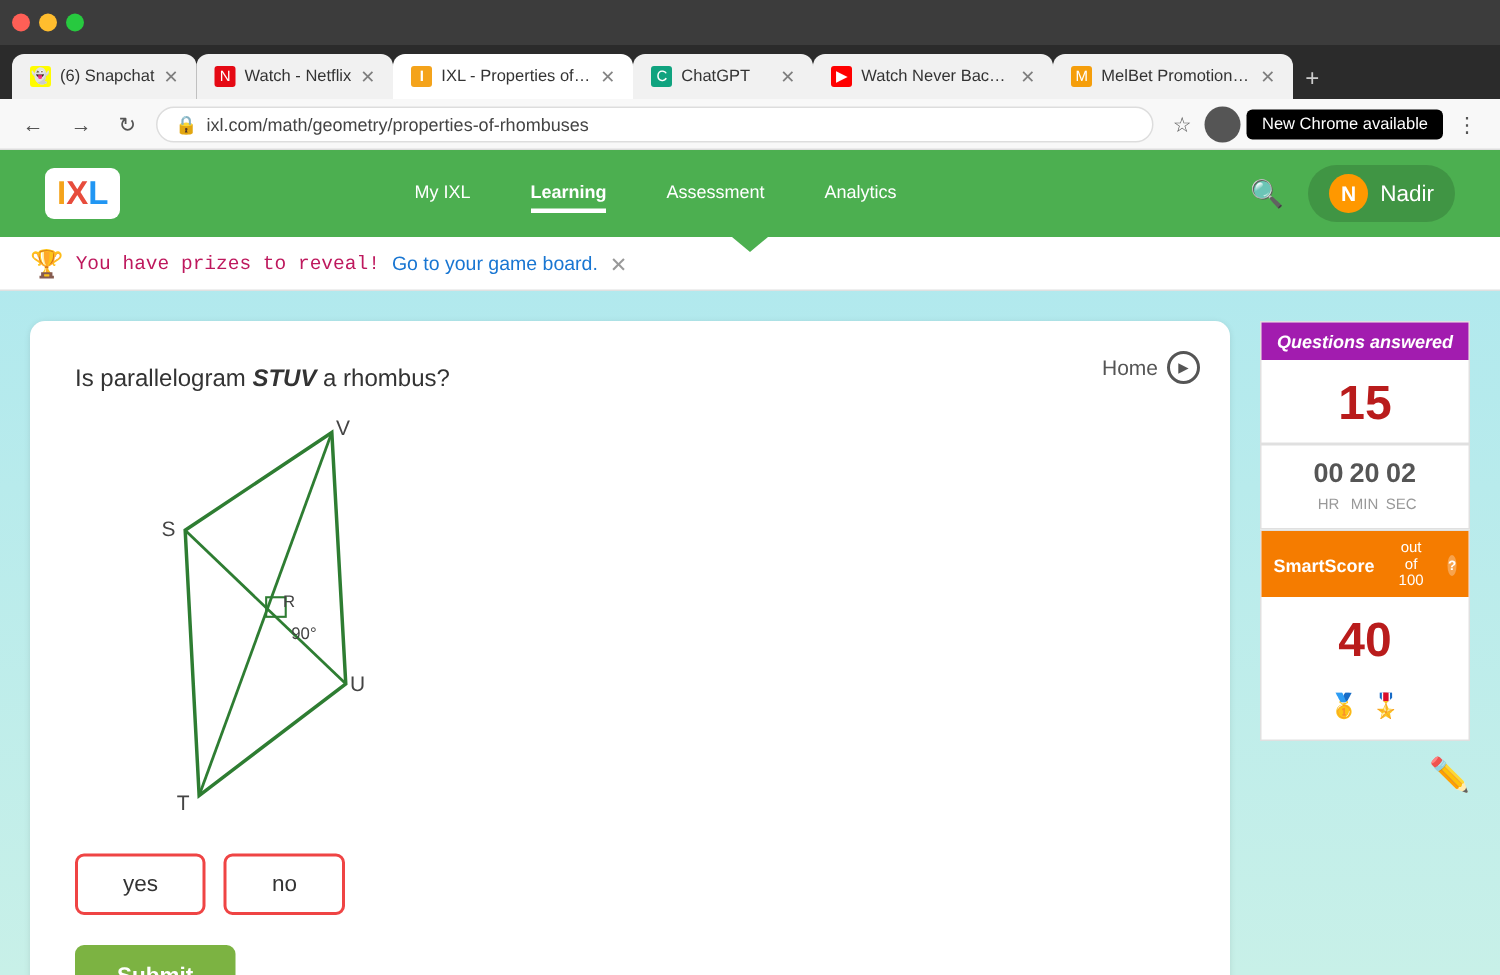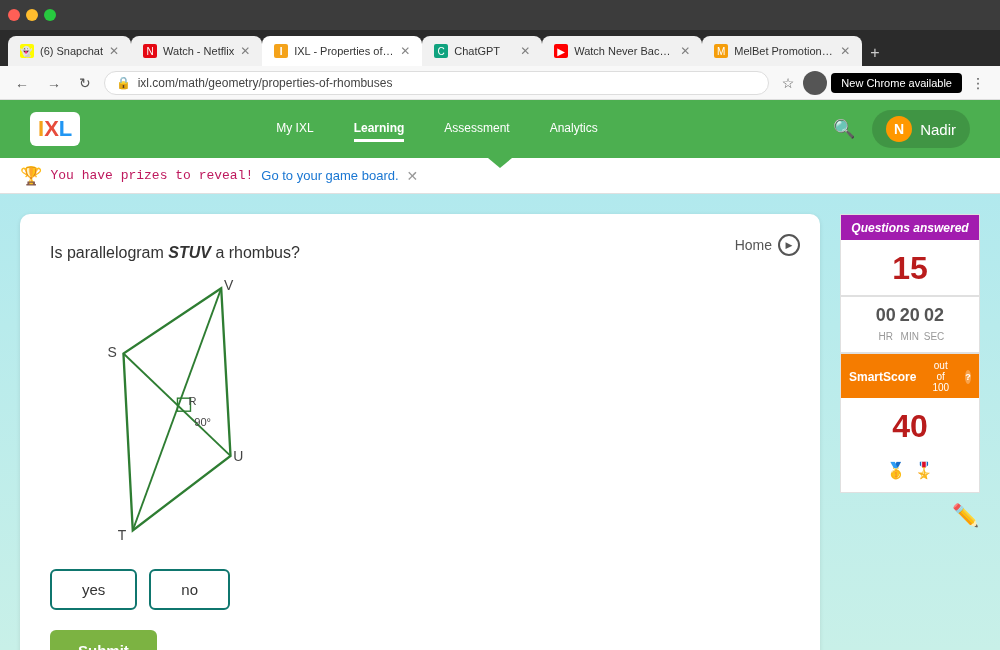--- a/index.html
+++ b/index.html
@@ -56,21 +56,21 @@
     
     .question-text { font-size: 16px; color: #333; margin-bottom: 17px; }
     .question-text em { font-style: italic; font-weight: bold; }
 
     
     .diagram-area { width: 220px; height: 270px; position: relative; margin: 10px 0 20px 10px; }
     .diagram-svg { width: 100%; height: 100%; }
 
     
     .answer-buttons { display: flex; gap: 12px; margin-bottom: 20px; }
-    .answer-btn { border: 2px solid #0f766e; background: white; padding: 10px 30px; border-radius: 6px; font-size: 15px; cursor: pointer; color: #333; }
+    .answer-btn { border: 2px solid #ef4444; background: white; padding: 10px 30px; border-radius: 6px; font-size: 15px; cursor: pointer; color: #333; }
 
     
     .submit-btn { background: #7cb342; color: white; border: none; border-radius: 6px; padding: 12px 28px; font-size: 15px; font-weight: bold; cursor: pointer; }
 
     
     .video-btn { position: absolute; top: 20px; right: 20px; display: flex; align-items: center; gap: 6px; color: #555; font-size: 14px; cursor: pointer; }
     .video-circle { width: 22px; height: 22px; border: 2px solid #555; border-radius: 50%; display: flex; align-items: center; justify-content: center; font-size: 9px; }
 
     
     .stats-panel { width: 140px; display: flex; flex-direction: column; gap: 0; }

